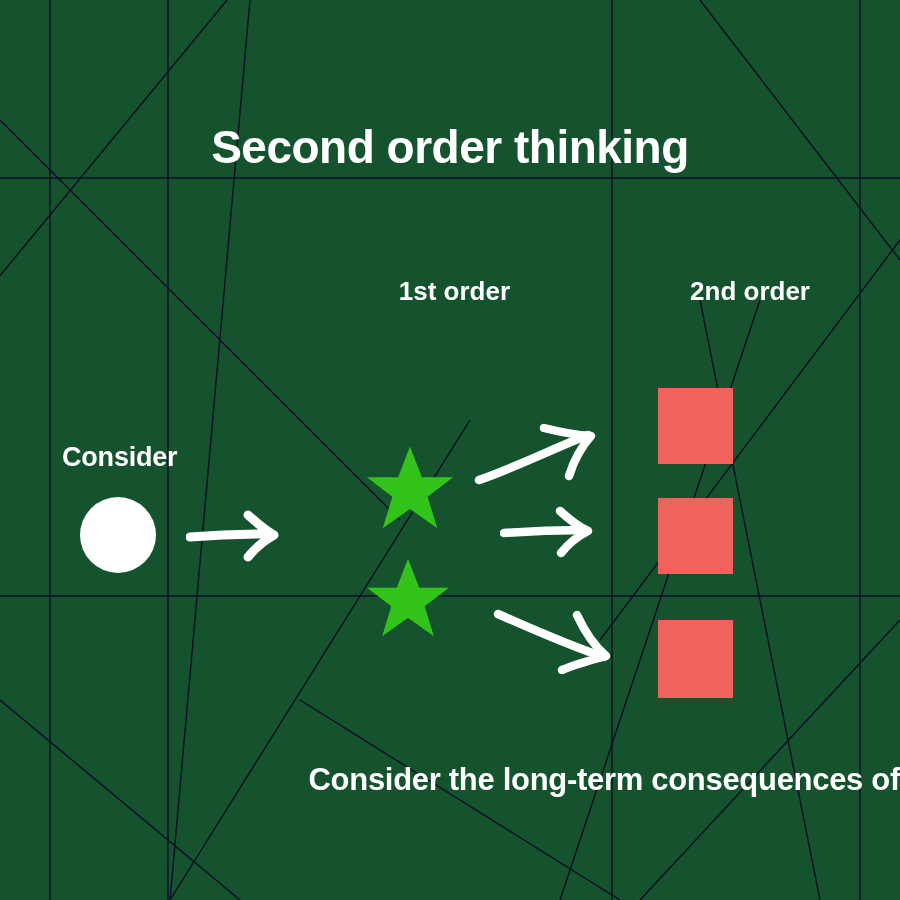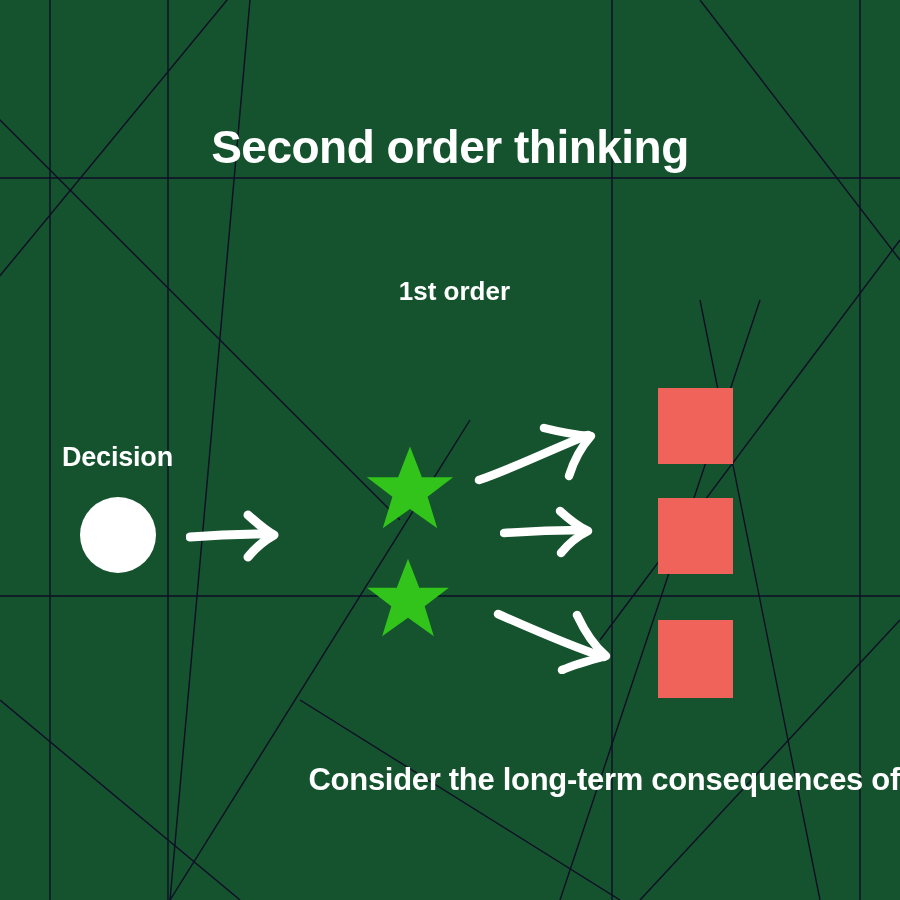--- a/index.html
+++ b/index.html
@@ -127,22 +127,23 @@
       <line x1="700" y1="0" x2="900" y2="260"></line>
       <line x1="820" y1="900" x2="700" y2="300"></line>
       <line x1="300" y1="700" x2="620" y2="900"></line>
       <line x1="0" y1="700" x2="240" y2="900"></line>
     </g>
   </svg>
 
   <div class="title">Second order thinking</div>
 
   <div class="col-label first">1st order</div>
+  <div class="col-label second">2nd order</div>
 
-  <div class="decision-label">Decision</div>
+  <div class="decision-label">Consider</div>
   <div class="decision-circle"></div>
 
   <svg class="arrow" style="left:186px; top:505px;" width="100" height="62" viewBox="0 0 100 62" aria-hidden="true">
     <path d="M4 32 C 30 30, 58 29, 84 29" stroke="#ffffff" stroke-width="9" stroke-linecap="round" fill="none"></path>
     <path d="M62 10 C 72 19, 80 26, 88 30 C 79 35, 70 42, 62 52" stroke="#ffffff" stroke-width="9" stroke-linecap="round" stroke-linejoin="round" fill="none"></path>
   </svg>
 
   <svg class="star" style="left:366px; top:444px;" width="88" height="86" viewBox="0 0 100 96" aria-hidden="true">
     <polygon points="50,2 63.5,37 99,37 70,59 81,95 50,73 19,95 30,59 1,37 36.5,37" fill="#33C41B"></polygon>
   </svg>

